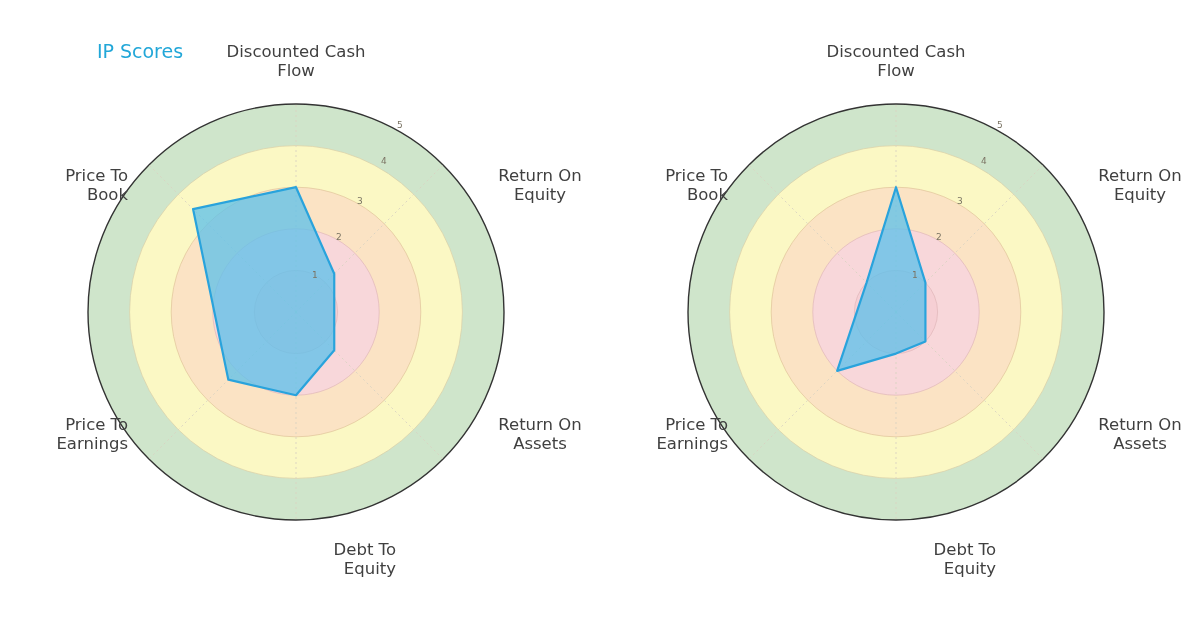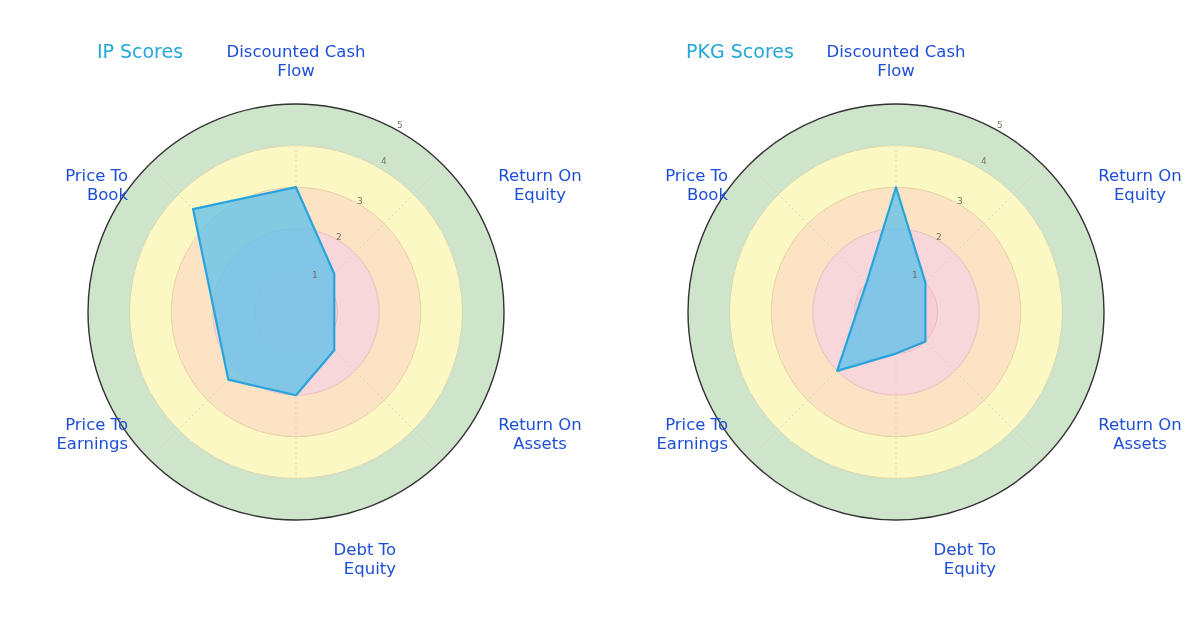--- a/index.html
+++ b/index.html
@@ -49,21 +49,21 @@
   }
   .radar-svg {
     position: absolute;
     left: 0;
     top: 0;
   }
 
   .axis-label {
     position: absolute;
     font-size: 16.5px;
-    color: #1d4ed8;
+    color: #404040;
     text-align: center;
     line-height: 1.18;
     white-space: pre-line;
     font-family: "DejaVu Sans", sans-serif;
   }
   .al-top    { width: 200px; }
   .al-right  { width: 140px; text-align: right; }
   .al-left   { width: 140px; text-align: center; }
   .al-bottom { width: 200px; text-align: right; }
 
@@ -119,21 +119,20 @@
 Equity</div>
       <div class="axis-label al-right" style="left:-12px; top:415px;">Price To
 Earnings</div>
       <div class="axis-label al-right" style="left:-12px; top:166px;">Price To
 Book</div>
     </div>
   </div>
 
   <div class="panel panel-right">
 
-    <div class="panel-title">PKG Scores</div>
 
     <div class="radar-wrap">
       <svg class="radar-svg" width="600" height="625" viewBox="0 0 600 625">
         <g>
           <circle cx="296" cy="312" r="208" fill="#CFE5CB" stroke="#333333" stroke-width="1.4"></circle>
           <circle cx="296" cy="312" r="166.4" fill="#FBF8C4" stroke="#D8CFA8" stroke-width="0.7"></circle>
           <circle cx="296" cy="312" r="124.8" fill="#FBE3C4" stroke="#DFC39A" stroke-width="0.7"></circle>
           <circle cx="296" cy="312" r="83.2" fill="#F8D7DA" stroke="#E0B6B9" stroke-width="0.7"></circle>
           <circle cx="296" cy="312" r="41.6" fill="#F6CFD4" stroke="#E0B6B9" stroke-width="0.7"></circle>
         </g>

